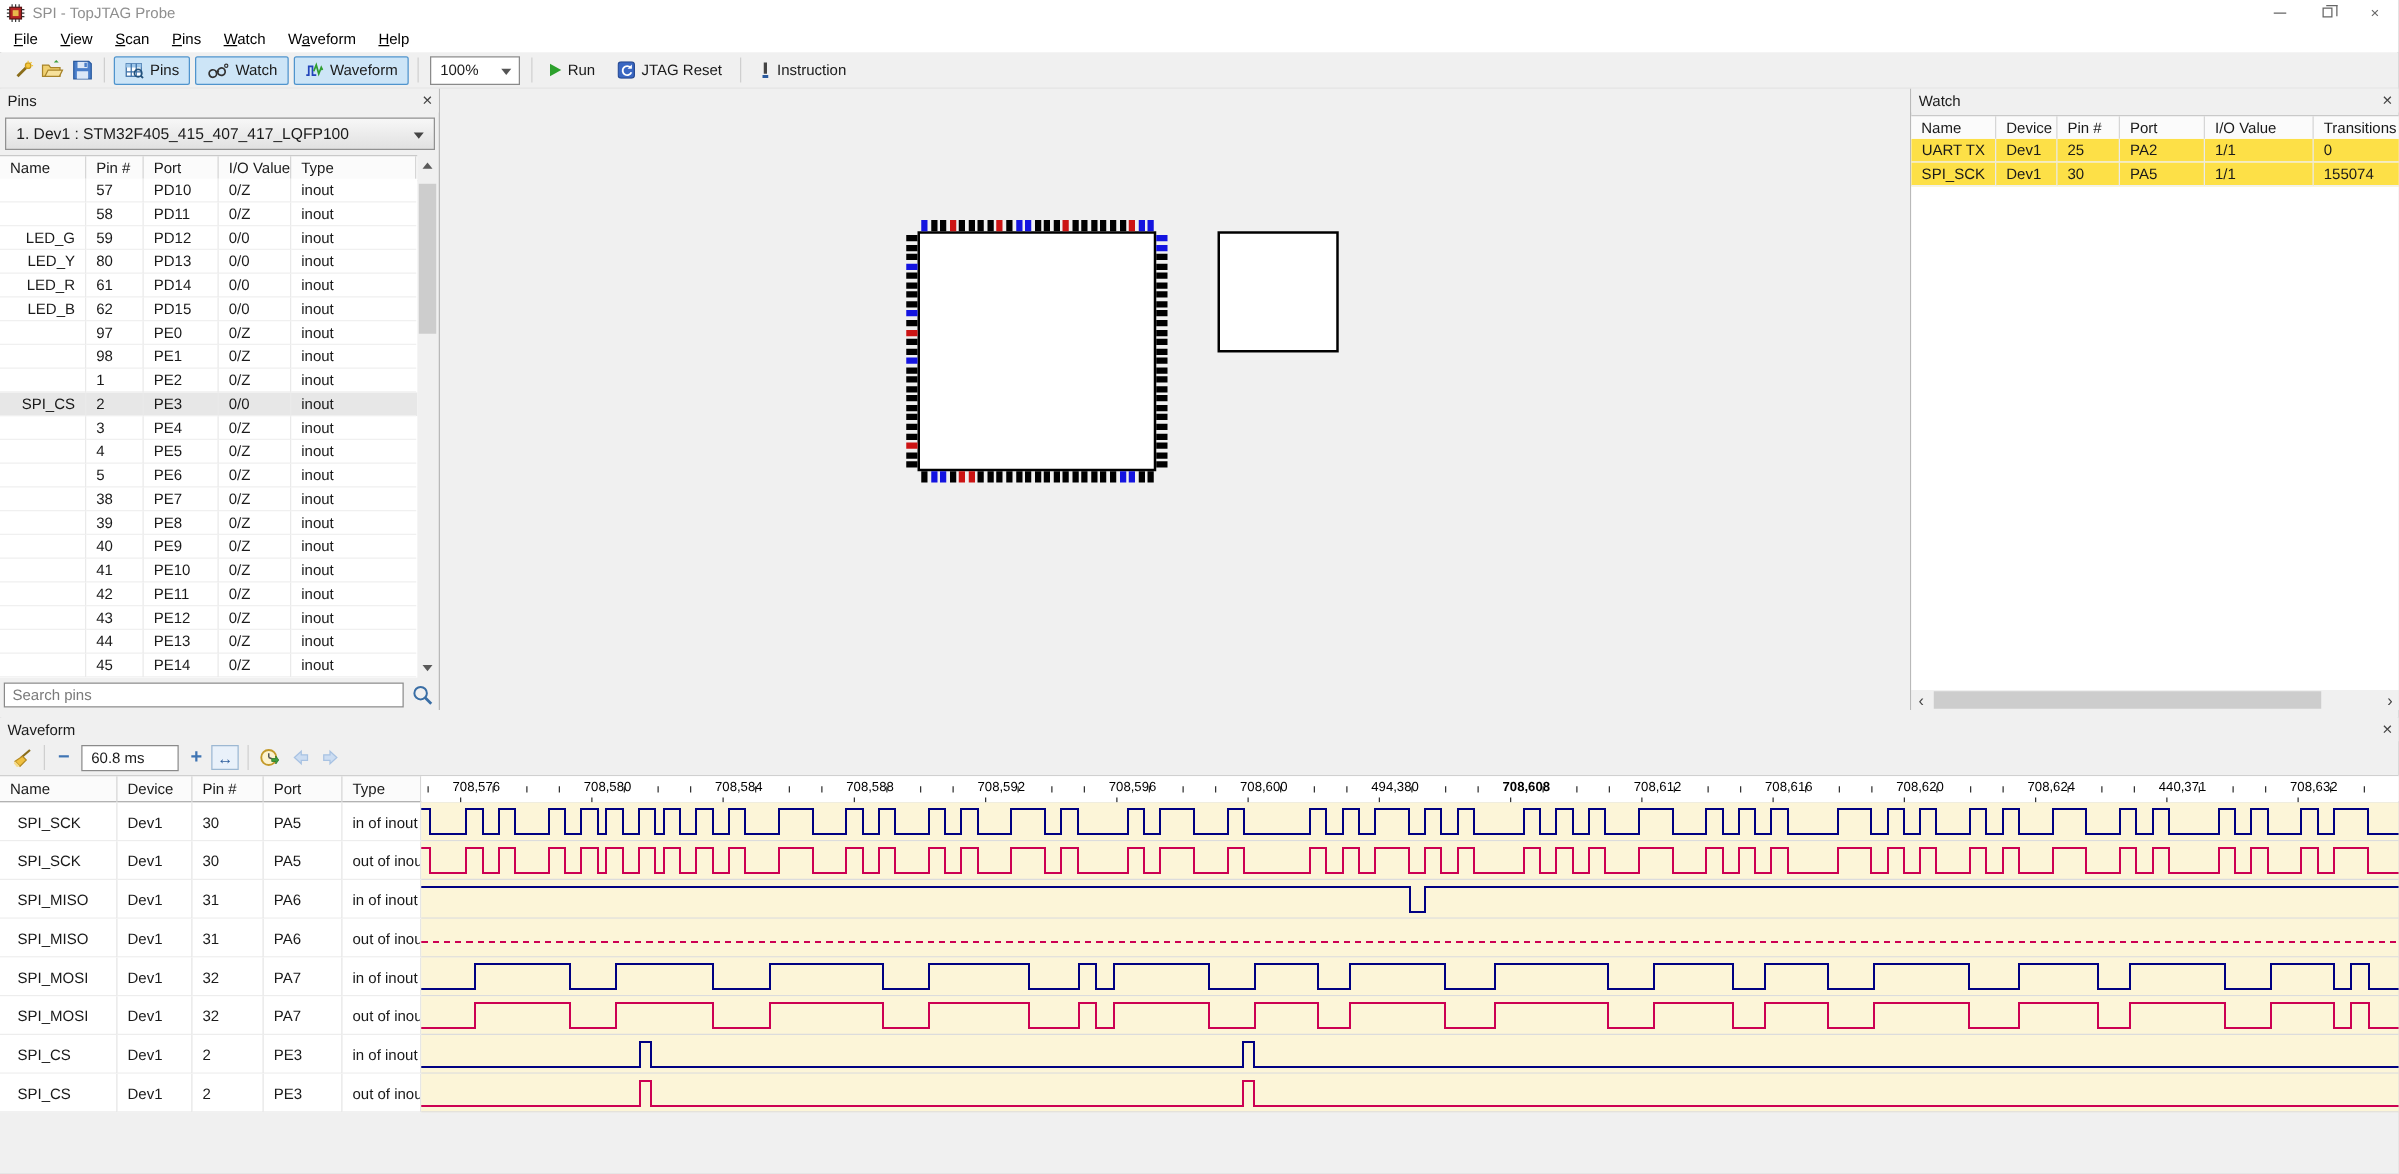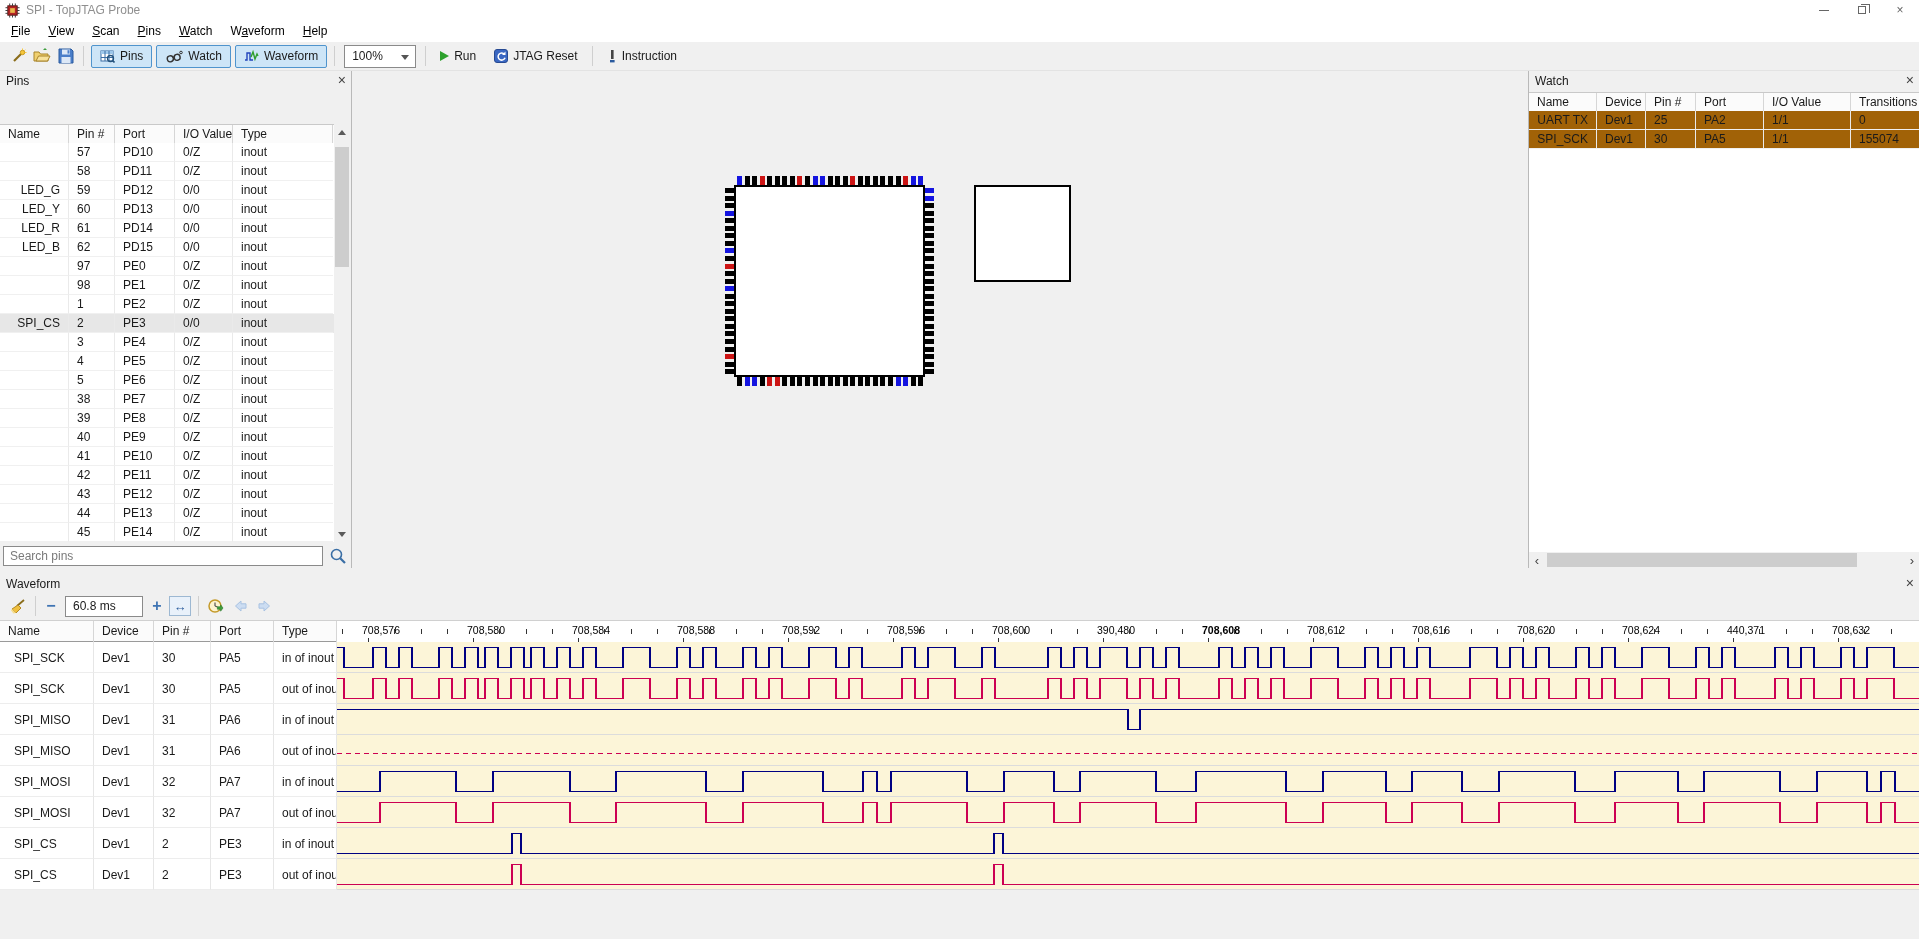--- a/index.html
+++ b/index.html
@@ -63,21 +63,21 @@
   #center-panel { position:absolute; left:352px; top:71px; width:1172px; height:497px; background:#ffffff; border-right:1px solid #b9b9b9; }
   .schem-label { position:absolute; font-size:15px; color:#000; }
   #chip-body { position:absolute; left:382px; top:114px; width:191px; height:192px; border:2px solid #000; background:#fff; }
   #dev2-body { position:absolute; left:622px; top:114px; width:97px; height:97px; border:2px solid #000; background:#fff; }
   .chip-pin { position:absolute; }
 
   
   #watch-panel { position:absolute; left:1528px; top:71px; width:391px; height:497px; border-left:1px solid #b9b9b9; background:#f0f0f0; }
   #watch-header { position:absolute; left:0; top:21px; width:391px; }
   #watch-rows { position:absolute; left:0; top:40px; width:391px; height:441px; background:#fff; overflow:hidden; }
-  .w-row { display:flex; height:19px; background:#a16207; }
+  .w-row { display:flex; height:19px; background:#fde047; }
   .cw0{width:68px;} .cw1{width:49px;} .cw2{width:50px;} .cw3{width:68px;} .cw4{width:87px;} .cw5{width:69px; border-right:none;}
   #watch-hscroll { position:absolute; left:0; top:481px; width:391px; height:16px; background:#f0f0f0; }
   #watch-hthumb { position:absolute; left:18px; top:1px; width:310px; height:14px; background:#cdcdcd; }
   .hs-arrow { position:absolute; top:0; width:16px; height:16px; display:flex; align-items:center; justify-content:center; color:#444; font-size:13px; }
 
   
   #gap-strip { position:absolute; left:0; top:568px; width:1919px; height:6px; background:#f0f0f0; }
 
   
   #wf-panel { position:absolute; left:0; top:574px; width:1919px; height:365px; background:#f0f0f0; }
@@ -229,20 +229,24 @@
       </svg>
       <span>Instruction</span>
     </div>
   </div>
 
   <div id="pins-panel" class="panel">
     <div class="dock-title">
       <span>Pins</span>
       <span class="dclose">×</span>
     </div>
+    <div id="pins-combo">
+      <span>1.  Dev1 : STM32F405_415_407_417_LQFP100</span>
+      <span class="chev"></span>
+    </div>
     <div id="pins-header" class="grid-header">
         <div class="hcell cp0">Name</div>
         <div class="hcell cp1">Pin #</div>
         <div class="hcell cp2">Port</div>
         <div class="hcell cp3">I/O Value</div>
         <div class="hcell cp4">Type</div>
       </div>
     <div id="pins-rows">
         <div class="p-row">
           <div class="pcell cp0 r"></div>
@@ -260,21 +264,21 @@
         </div>
         <div class="p-row">
           <div class="pcell cp0 r">LED_G</div>
           <div class="pcell cp1">59</div>
           <div class="pcell cp2">PD12</div>
           <div class="pcell cp3">0/0</div>
           <div class="pcell cp4">inout</div>
         </div>
         <div class="p-row">
           <div class="pcell cp0 r">LED_Y</div>
-          <div class="pcell cp1">60</div>
+          <div class="pcell cp1">80</div>
           <div class="pcell cp2">PD13</div>
           <div class="pcell cp3">0/0</div>
           <div class="pcell cp4">inout</div>
         </div>
         <div class="p-row">
           <div class="pcell cp0 r">LED_R</div>
           <div class="pcell cp1">61</div>
           <div class="pcell cp2">PD14</div>
           <div class="pcell cp3">0/0</div>
           <div class="pcell cp4">inout</div>
@@ -629,21 +633,21 @@
           <div class="rlabel" style="left: 556px;">708,596</div>
           <div class="rtick-b" style="left: 556px;"></div>
           <div class="rtick" style="left: 582.25px;"></div>
           <div class="rtick" style="left: 608.5px;"></div>
           <div class="rtick" style="left: 634.75px;"></div>
           <div class="rlabel" style="left: 661px;">708,600</div>
           <div class="rtick-b" style="left: 661px;"></div>
           <div class="rtick" style="left: 687.25px;"></div>
           <div class="rtick" style="left: 713.5px;"></div>
           <div class="rtick" style="left: 739.75px;"></div>
-          <div class="rlabel" style="left: 766px;">390,480</div>
+          <div class="rlabel" style="left: 766px;">494,380</div>
           <div class="rtick-b" style="left: 766px;"></div>
           <div class="rtick" style="left: 792.25px;"></div>
           <div class="rtick" style="left: 818.5px;"></div>
           <div class="rtick" style="left: 844.75px;"></div>
           <div class="rlabel" style="left: 871px; font-weight: bold;">708,608</div>
           <div class="rtick-b" style="left: 871px;"></div>
           <div class="rtick" style="left: 897.25px;"></div>
           <div class="rtick" style="left: 923.5px;"></div>
           <div class="rtick" style="left: 949.75px;"></div>
           <div class="rlabel" style="left: 976px;">708,612</div>

